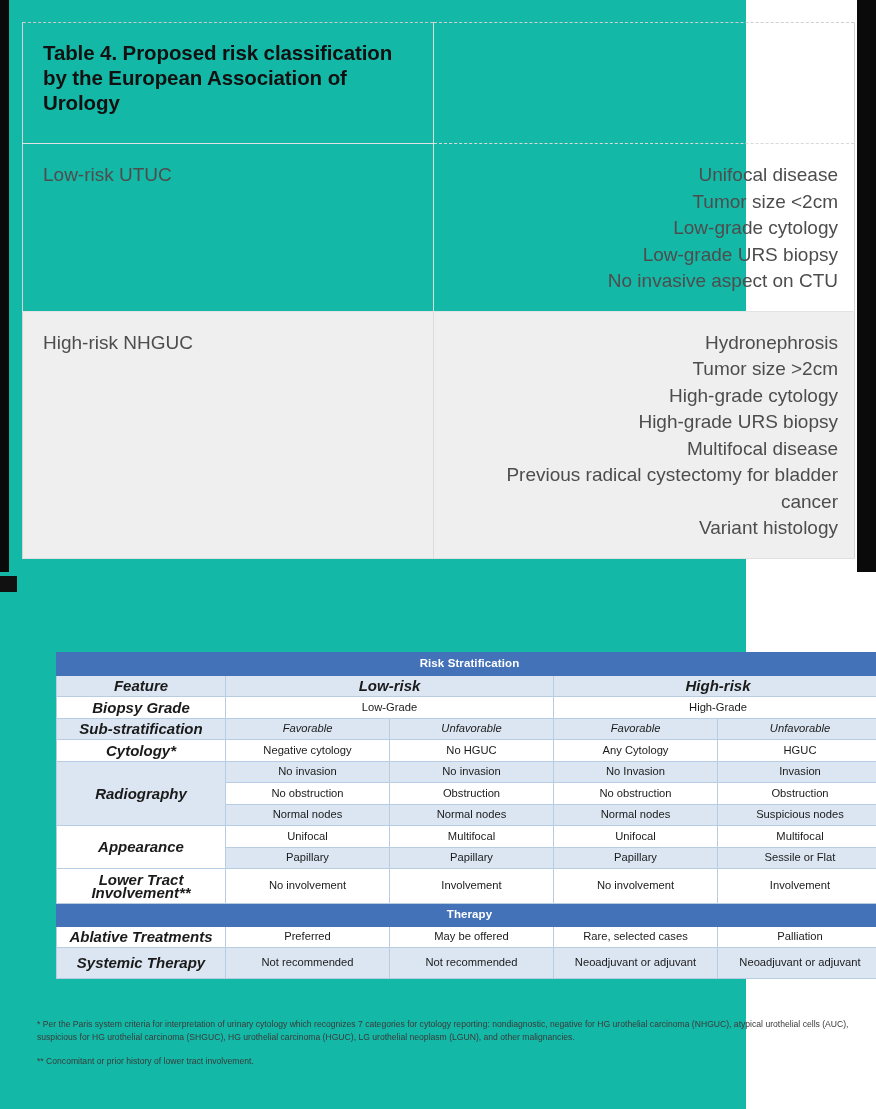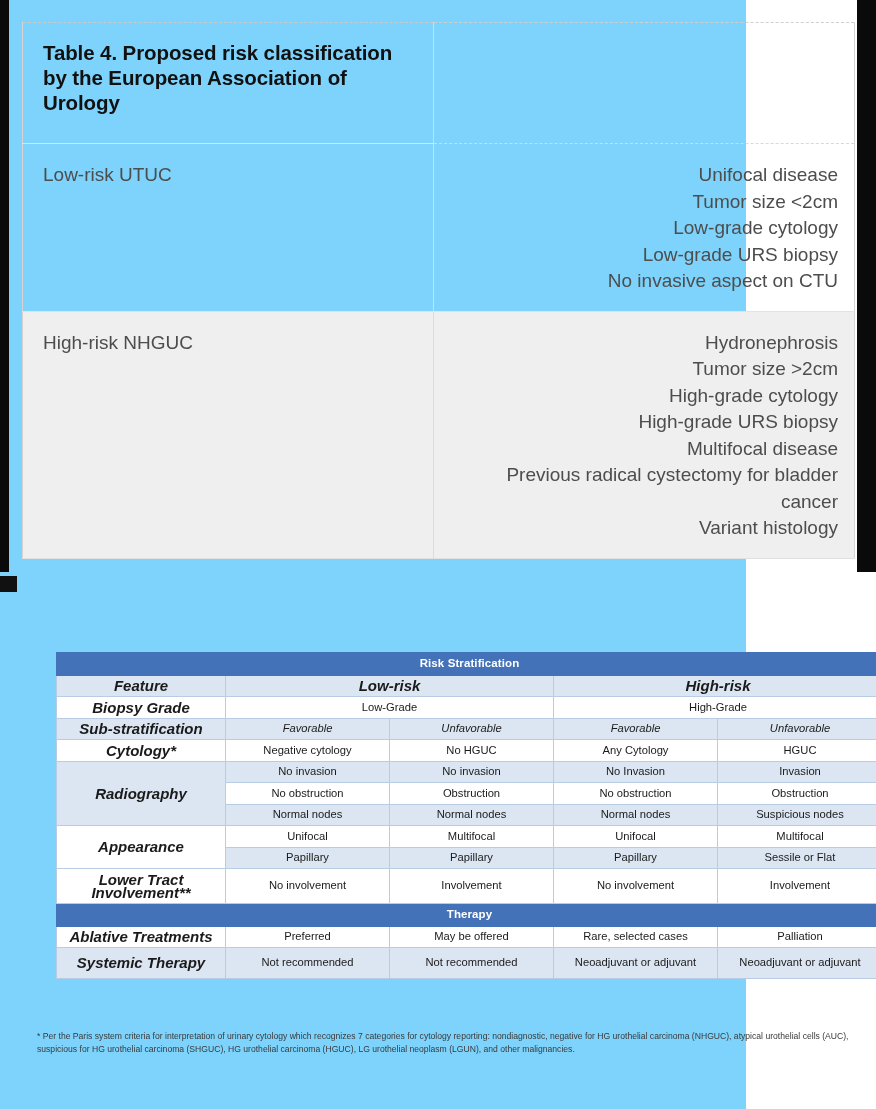--- a/index.html
+++ b/index.html
@@ -5,21 +5,21 @@
 <style>
   * { box-sizing: border-box; }
   html, body { margin:0; padding:0; }
   body {
     width: 876px; height: 1109px;
     background: #ffffff;
     font-family: "Liberation Sans", sans-serif;
     position: relative;
     overflow: hidden;
   }
-  .page { position:relative; width:746px; height:1109px; background:#7dd3fc; }
+  .page { position:relative; width:746px; height:1109px; background:#14b8a6; }
 
   
   .scan-band-left  { position:absolute; left:0;   top:0; width:9px;  height:572px; background:#0a0a0a; }
   .scan-band-right { position:absolute; left:857px; top:0; width:19px; height:572px; background:#0a0a0a; }
   .scan-speck      { position:absolute; left:0; top:576px; width:17px; height:16px; background:#111; }
 
   
   .t4-wrap { position:absolute; left:22px; top:22px; width:832px; height:543px; }
   table.t4 { width:832px; border-collapse:collapse; table-layout:fixed; }
   table.t4 td { vertical-align:top; padding:17px 16px 16px 20px; }
@@ -100,21 +100,21 @@
     padding:4px 2px;
   }
   .t5 .rowhead {
     font-weight:bold; font-style:italic; font-size:15px;
   }
   .t5 .shade { background:#dce6f2; }
   .t5 .ital  { font-style:italic; }
   .t5 .tall  { height:31px; }
 
   
-  .footnotes { position:absolute; left:37px; top:1018px; width:812px;margin-top:12px; }
+  .footnotes { position:absolute; left:37px; top:1018px; width:812px; }
   .fn {
     font-size:8.6px; line-height:12.6px; color:#3a3a3a;
     margin:0 0 12px 0;
   }
 </style>
 </head>
 <body>
 
 <div class="page">
 
@@ -269,15 +269,16 @@
           <td class="shade">Not recommended</td>
           <td class="shade">Neoadjuvant or adjuvant</td>
           <td class="shade">Neoadjuvant or adjuvant</td>
         </tr>
       </tbody>
     </table>
   </div>
 
   <div class="footnotes">
     <p class="fn">* Per the Paris system criteria for interpretation of urinary cytology which recognizes 7 categories for cytology reporting: nondiagnostic, negative for HG urothelial carcinoma (NHGUC), atypical urothelial cells (AUC), suspicious for HG urothelial carcinoma (SHGUC), HG urothelial carcinoma (HGUC), LG urothelial neoplasm (LGUN), and other malignancies.</p>
+    <p class="fn">** Concomitant or prior history of lower tract involvement.</p>
   </div>
 
 </div>
 
 </body></html>

